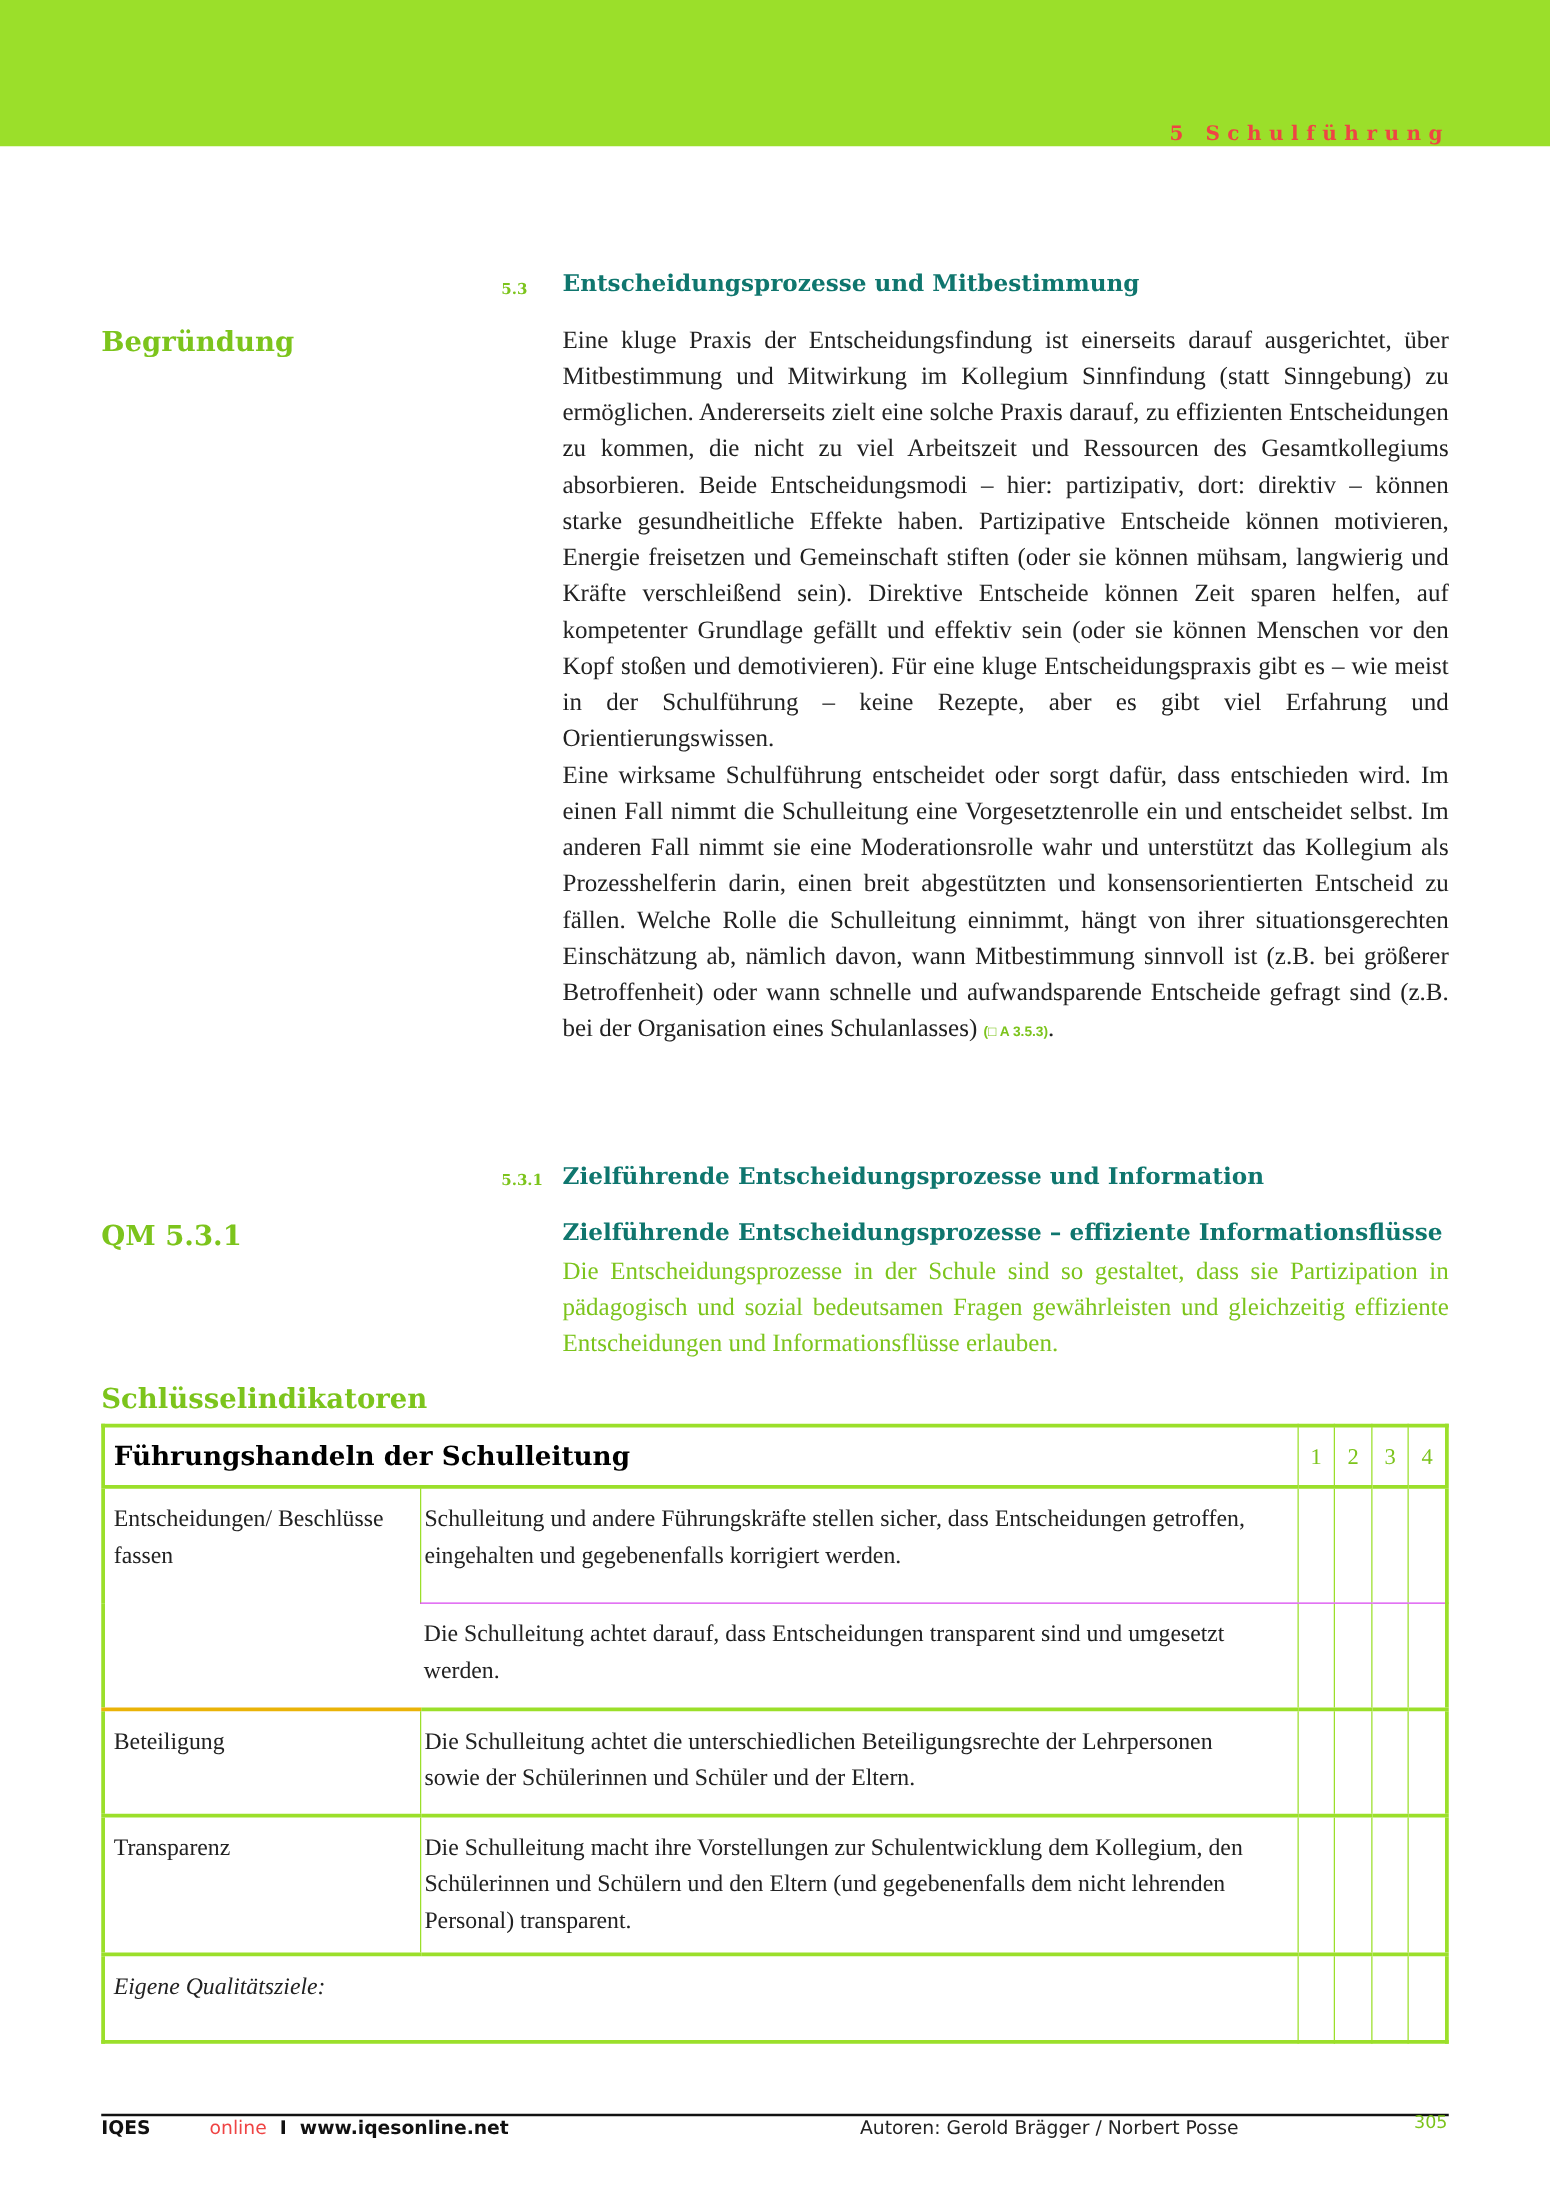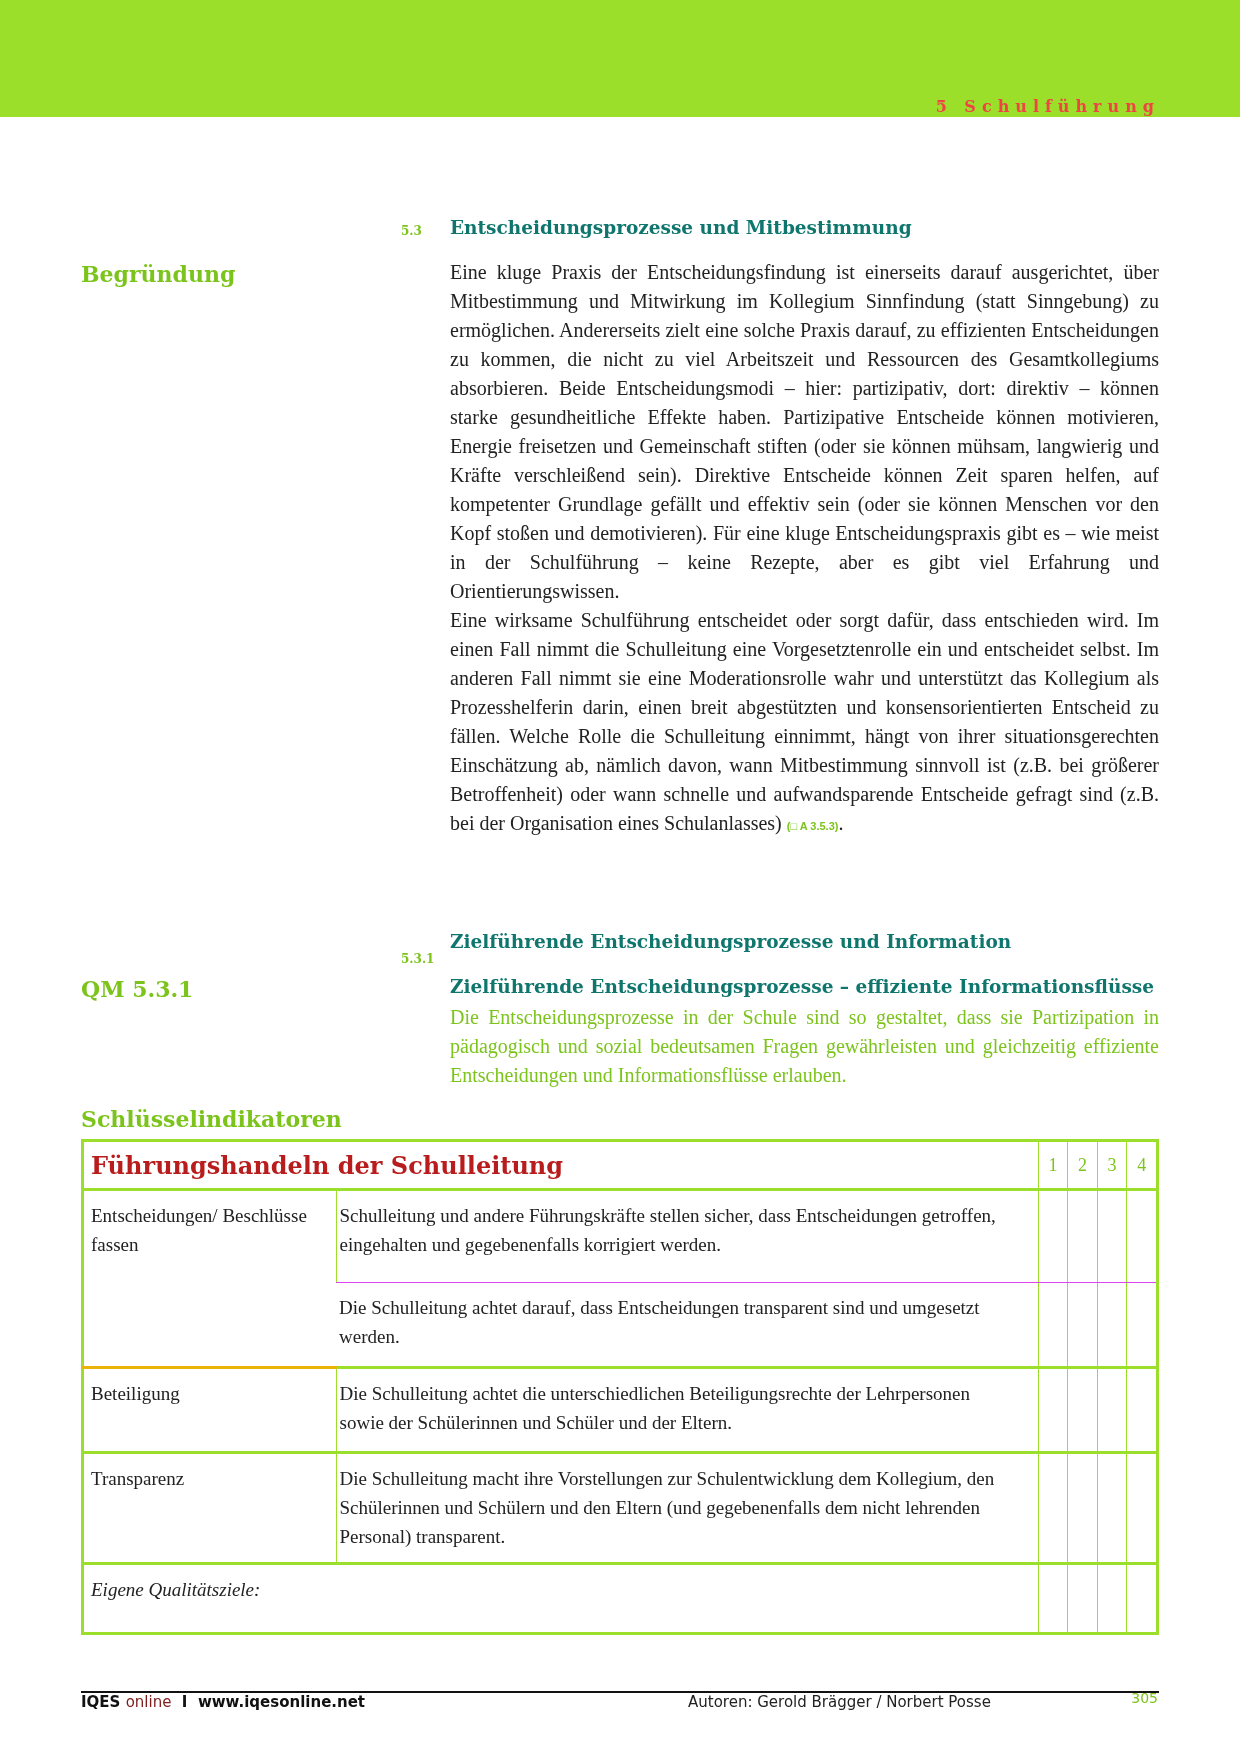--- a/index.html
+++ b/index.html
@@ -14,50 +14,50 @@
   .side-label { font-family:"DejaVu Serif", serif; font-weight:bold; font-size:22px; color:#7cc41c;text-align:right; }
   .body-text { font-family:"Liberation Serif", serif; font-size:20px; line-height:29px; text-align:justify; color:#222; }
   .body-text p { margin:0; }
   .ref { font-family:"Liberation Sans", sans-serif; font-weight:bold; font-size:11px; color:#7cc41c; }
   .qm-text { font-family:"Liberation Serif", serif; font-size:20px; line-height:29px; color:#7cc41c; text-align:justify; }
   table.ind { position:absolute; left:81px; top:1139px; width:1078px; border-collapse:collapse;
               border:3px solid #9bdf2a; font-family:"Liberation Serif", serif; font-size:19px; color:#222; }
   table.ind td { border-left:1.5px solid #9bdf2a; vertical-align:top; padding:0; }
   table.ind td:first-child { border-left:none; }
   table.ind tr.hdr td { height:46px; vertical-align:middle; border-bottom:3px solid #9bdf2a; }
-  .hdr-title { font-family:"DejaVu Serif", serif; font-weight:bold; font-size:24px; color:#b91c1c; padding-left:7px; }
+  .hdr-title { font-family:"DejaVu Serif", serif; font-weight:bold; font-size:21px; color:#000000; padding-left:7px; }
   .num { text-align:center; color:#7cc41c; font-size:18px; width:29px; }
   .c1 { width:240px; padding:10px 7px 0 7px !important; line-height:29px; }
   .c2 { width:688px; padding:10px 22px 0 3px !important; line-height:29px; }
   tr.row-group-end td { border-bottom:3px solid #9bdf2a; }
   tr.sub-a td.c2, tr.sub-a td.num-cell { border-bottom:1px solid #d946ef; }
   .num-cell { width:29px; }
   .ital { font-style:italic; }
   .footer-line { position:absolute; left:81px; top:1691px; width:1078px; height:2px; background:#111; }
   .footer-left { position:absolute; left:81px; top:1693px; font-family:"DejaVu Sans", sans-serif; font-weight:bold; font-size:15px; color:#111; }
-  .footer-left .on { color:#7f1d1d; font-weight:normal; }
+  .footer-left .on { color:#ef4444; font-weight:normal;margin-left:42px; }
   .footer-mid { position:absolute; left:688px; top:1693px; font-family:"DejaVu Sans", sans-serif; font-size:15px; color:#222; }
   .footer-page { position:absolute; right:82px; top:1690px; font-family:"DejaVu Sans", sans-serif; font-size:14px; color:#7cc41c; }
 </style>
 </head>
 <body>
 
 <div class="topbar"></div>
 <div class="chapter">5 Schulführung</div>
 
 <div class="abs sec-num" style="left:401px; top:224px;">5.3</div>
 <div class="abs sec-title" style="left:450px; top:217px;">Entscheidungsprozesse und Mitbestimmung</div>
 
 <div class="abs side-label" style="left:81px; top:261px;">Begründung</div>
 <div class="abs body-text" style="left:450px; top:258px; width:709px;">
   <p>Eine kluge Praxis der Entscheidungsfindung ist einerseits darauf ausgerichtet, über Mitbestimmung und Mitwirkung im Kollegium Sinnfindung (statt Sinngebung) zu ermöglichen. Andererseits zielt eine solche Praxis darauf, zu effizienten Entscheidungen zu kommen, die nicht zu viel Arbeitszeit und Ressourcen des Gesamtkollegiums absorbieren. Beide Entscheidungsmodi – hier: partizipativ, dort: direktiv – können starke gesundheitliche Effekte haben. Partizipative Entscheide können motivieren, Energie freisetzen und Gemeinschaft stiften (oder sie können mühsam, langwierig und Kräfte verschleißend sein). Direktive Entscheide können Zeit sparen helfen, auf kompetenter Grundlage gefällt und effektiv sein (oder sie können Menschen vor den Kopf stoßen und demotivieren). Für eine kluge Entscheidungspraxis gibt es – wie meist in der Schulführung – keine Rezepte, aber es gibt viel Erfahrung und Orientierungswissen.</p>
   <p><span>Eine wirksame Schulführung entscheidet oder sorgt dafür, dass entschieden wird. Im einen Fall nimmt die Schulleitung eine Vorgesetztenrolle ein und entscheidet selbst. Im anderen Fall nimmt sie eine Moderationsrolle wahr und unterstützt das Kollegium als Prozesshelferin darin, einen breit abgestützten und konsensorientierten Entscheid zu fällen. Welche Rolle die Schulleitung einnimmt, hängt von ihrer situationsgerechten Einschätzung ab, nämlich davon, wann Mitbestimmung sinnvoll ist (z.B. bei größerer Betroffenheit) oder wann schnelle und aufwandsparende Entscheide gefragt sind (z.B. bei der Organisation eines Schulanlasses)</span> <span class="ref">(□ A 3.5.3)</span><span>.</span></p>
 </div>
 
-<div class="abs sec-num" style="left:401px; top:937px;margin-top:15px;">5.3.1</div>
+<div class="abs sec-num" style="left:401px; top:937px;">5.3.1</div>
 <div class="abs sec-title" style="left:450px; top:931px;">Zielführende Entscheidungsprozesse und Information</div>
 
 <div class="abs side-label" style="left:81px; top:976px;">QM 5.3.1</div>
 <div class="abs sec-title" style="left:450px; top:976px;text-align:center;">Zielführende Entscheidungsprozesse – effiziente Informationsflüsse</div>
 <div class="abs qm-text" style="left:450px; top:1003px; width:709px;">Die Entscheidungsprozesse in der Schule sind so gestaltet, dass sie Partizipation in pädagogisch und sozial bedeutsamen Fragen gewährleisten und gleichzeitig effiziente Entscheidungen und Informationsflüsse erlauben.</div>
 
 <div class="abs side-label" style="left:81px; top:1106px;">Schlüsselindikatoren</div>
 
 <table class="ind">
   <tbody>

